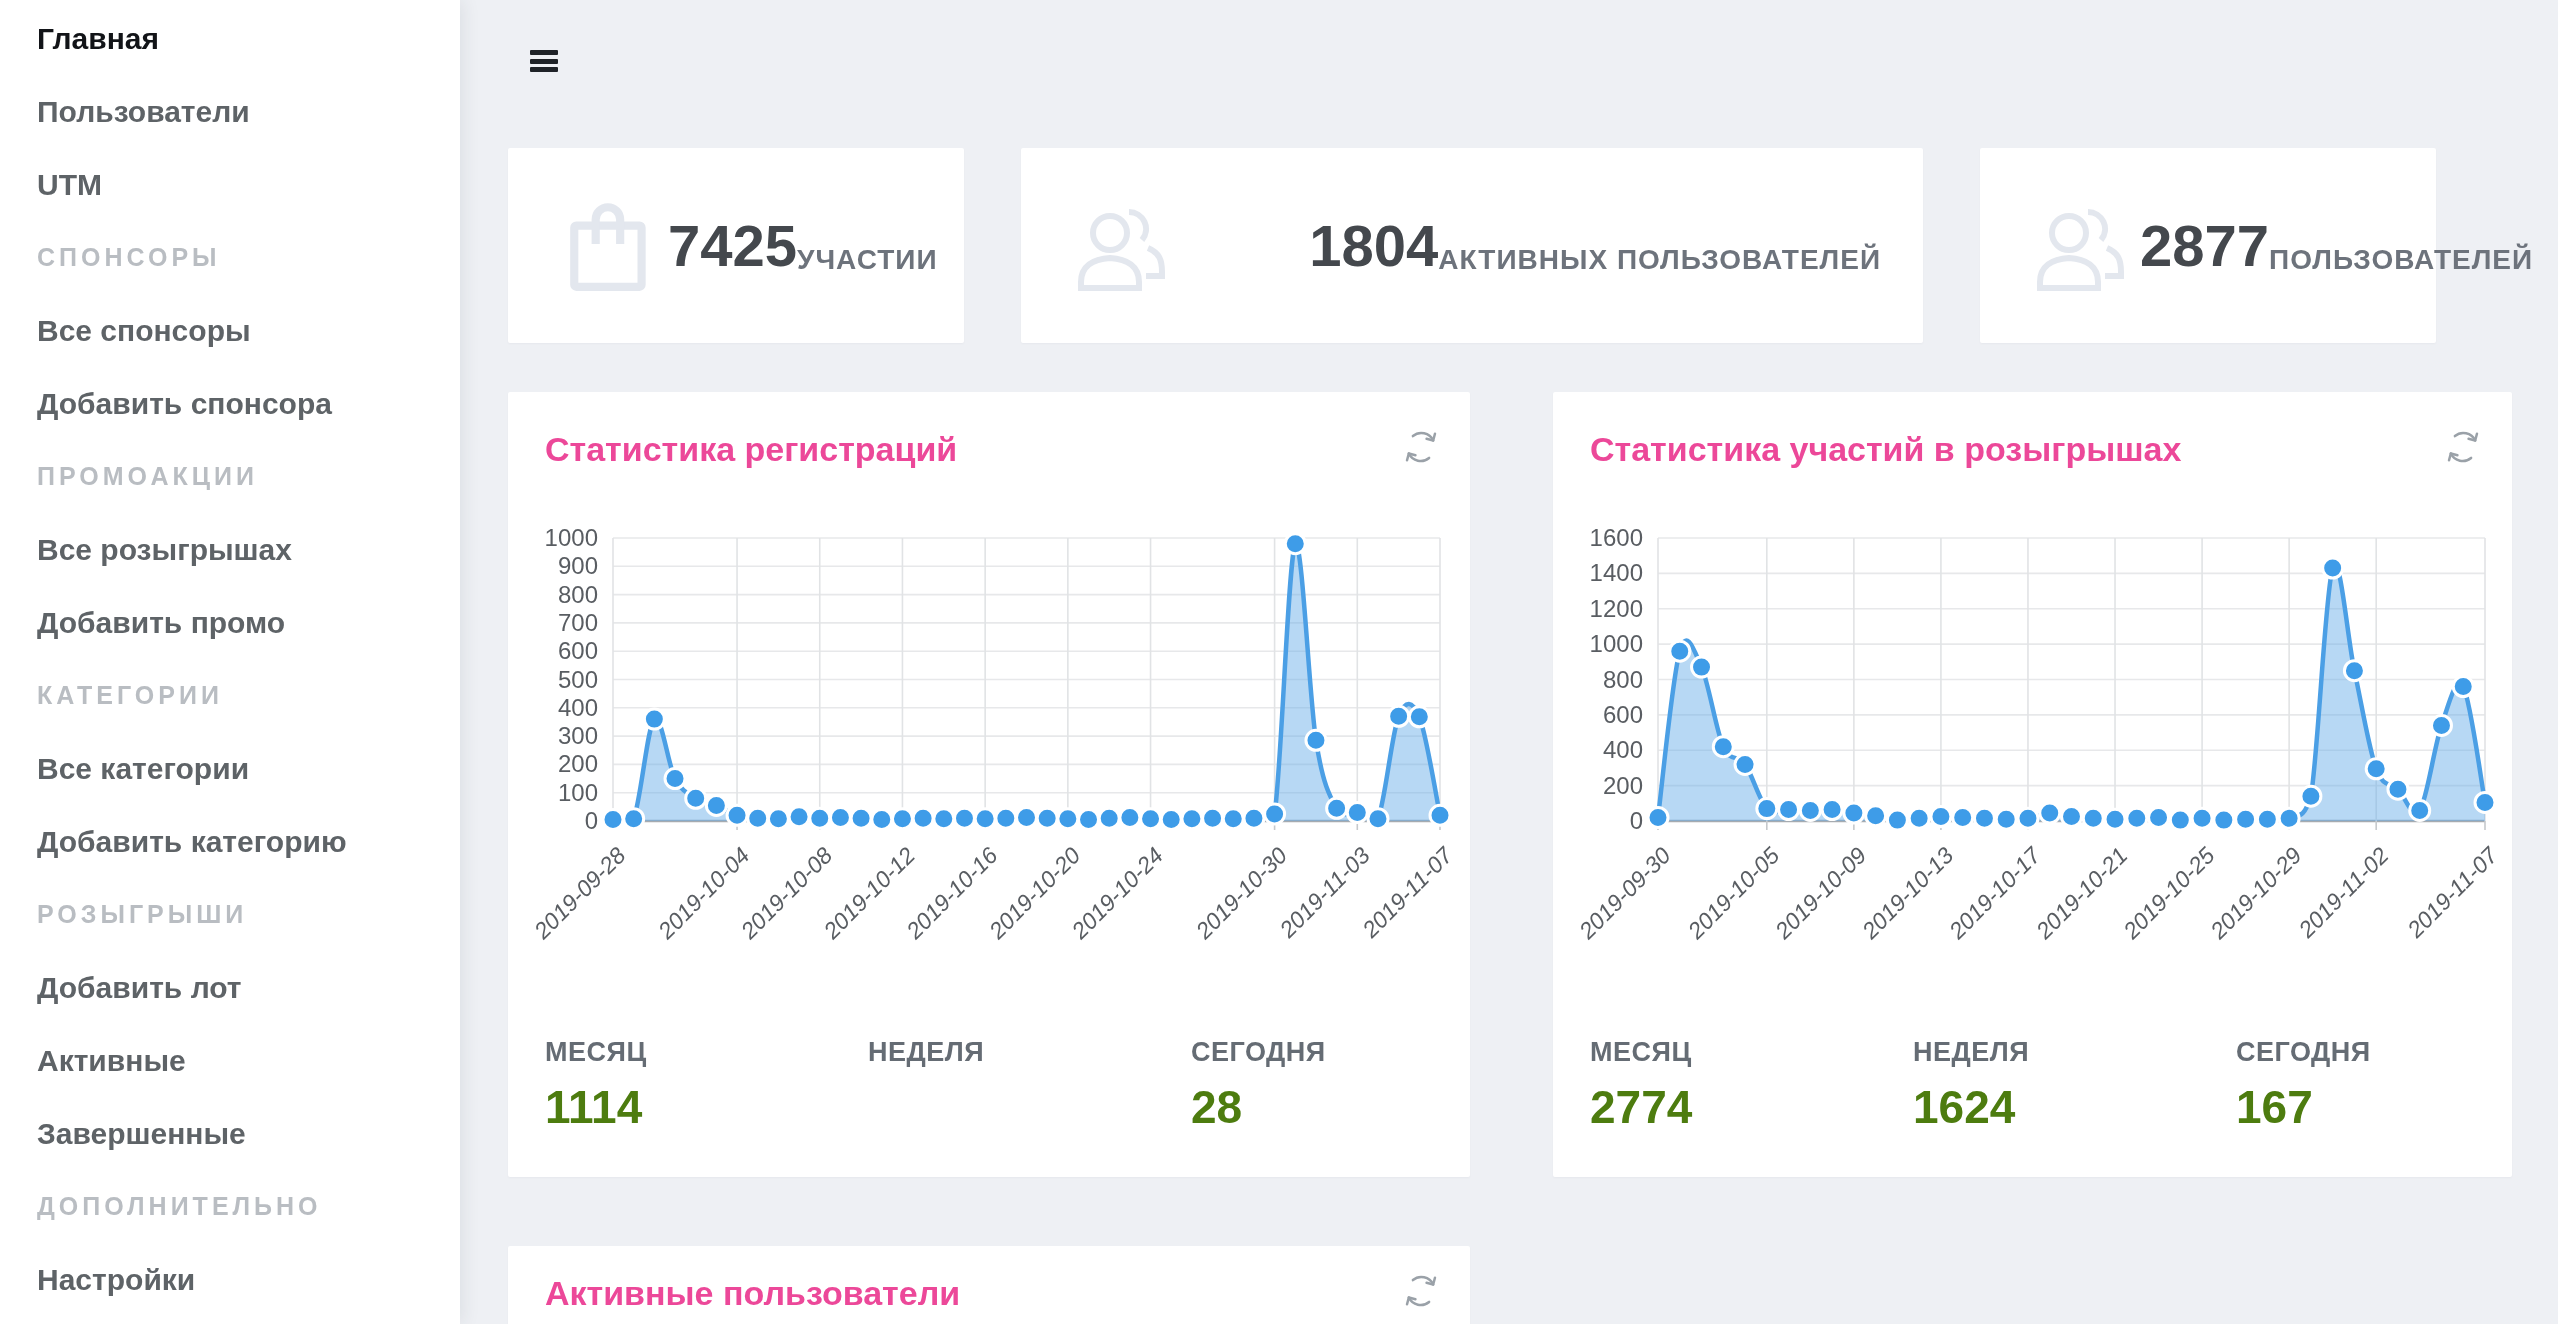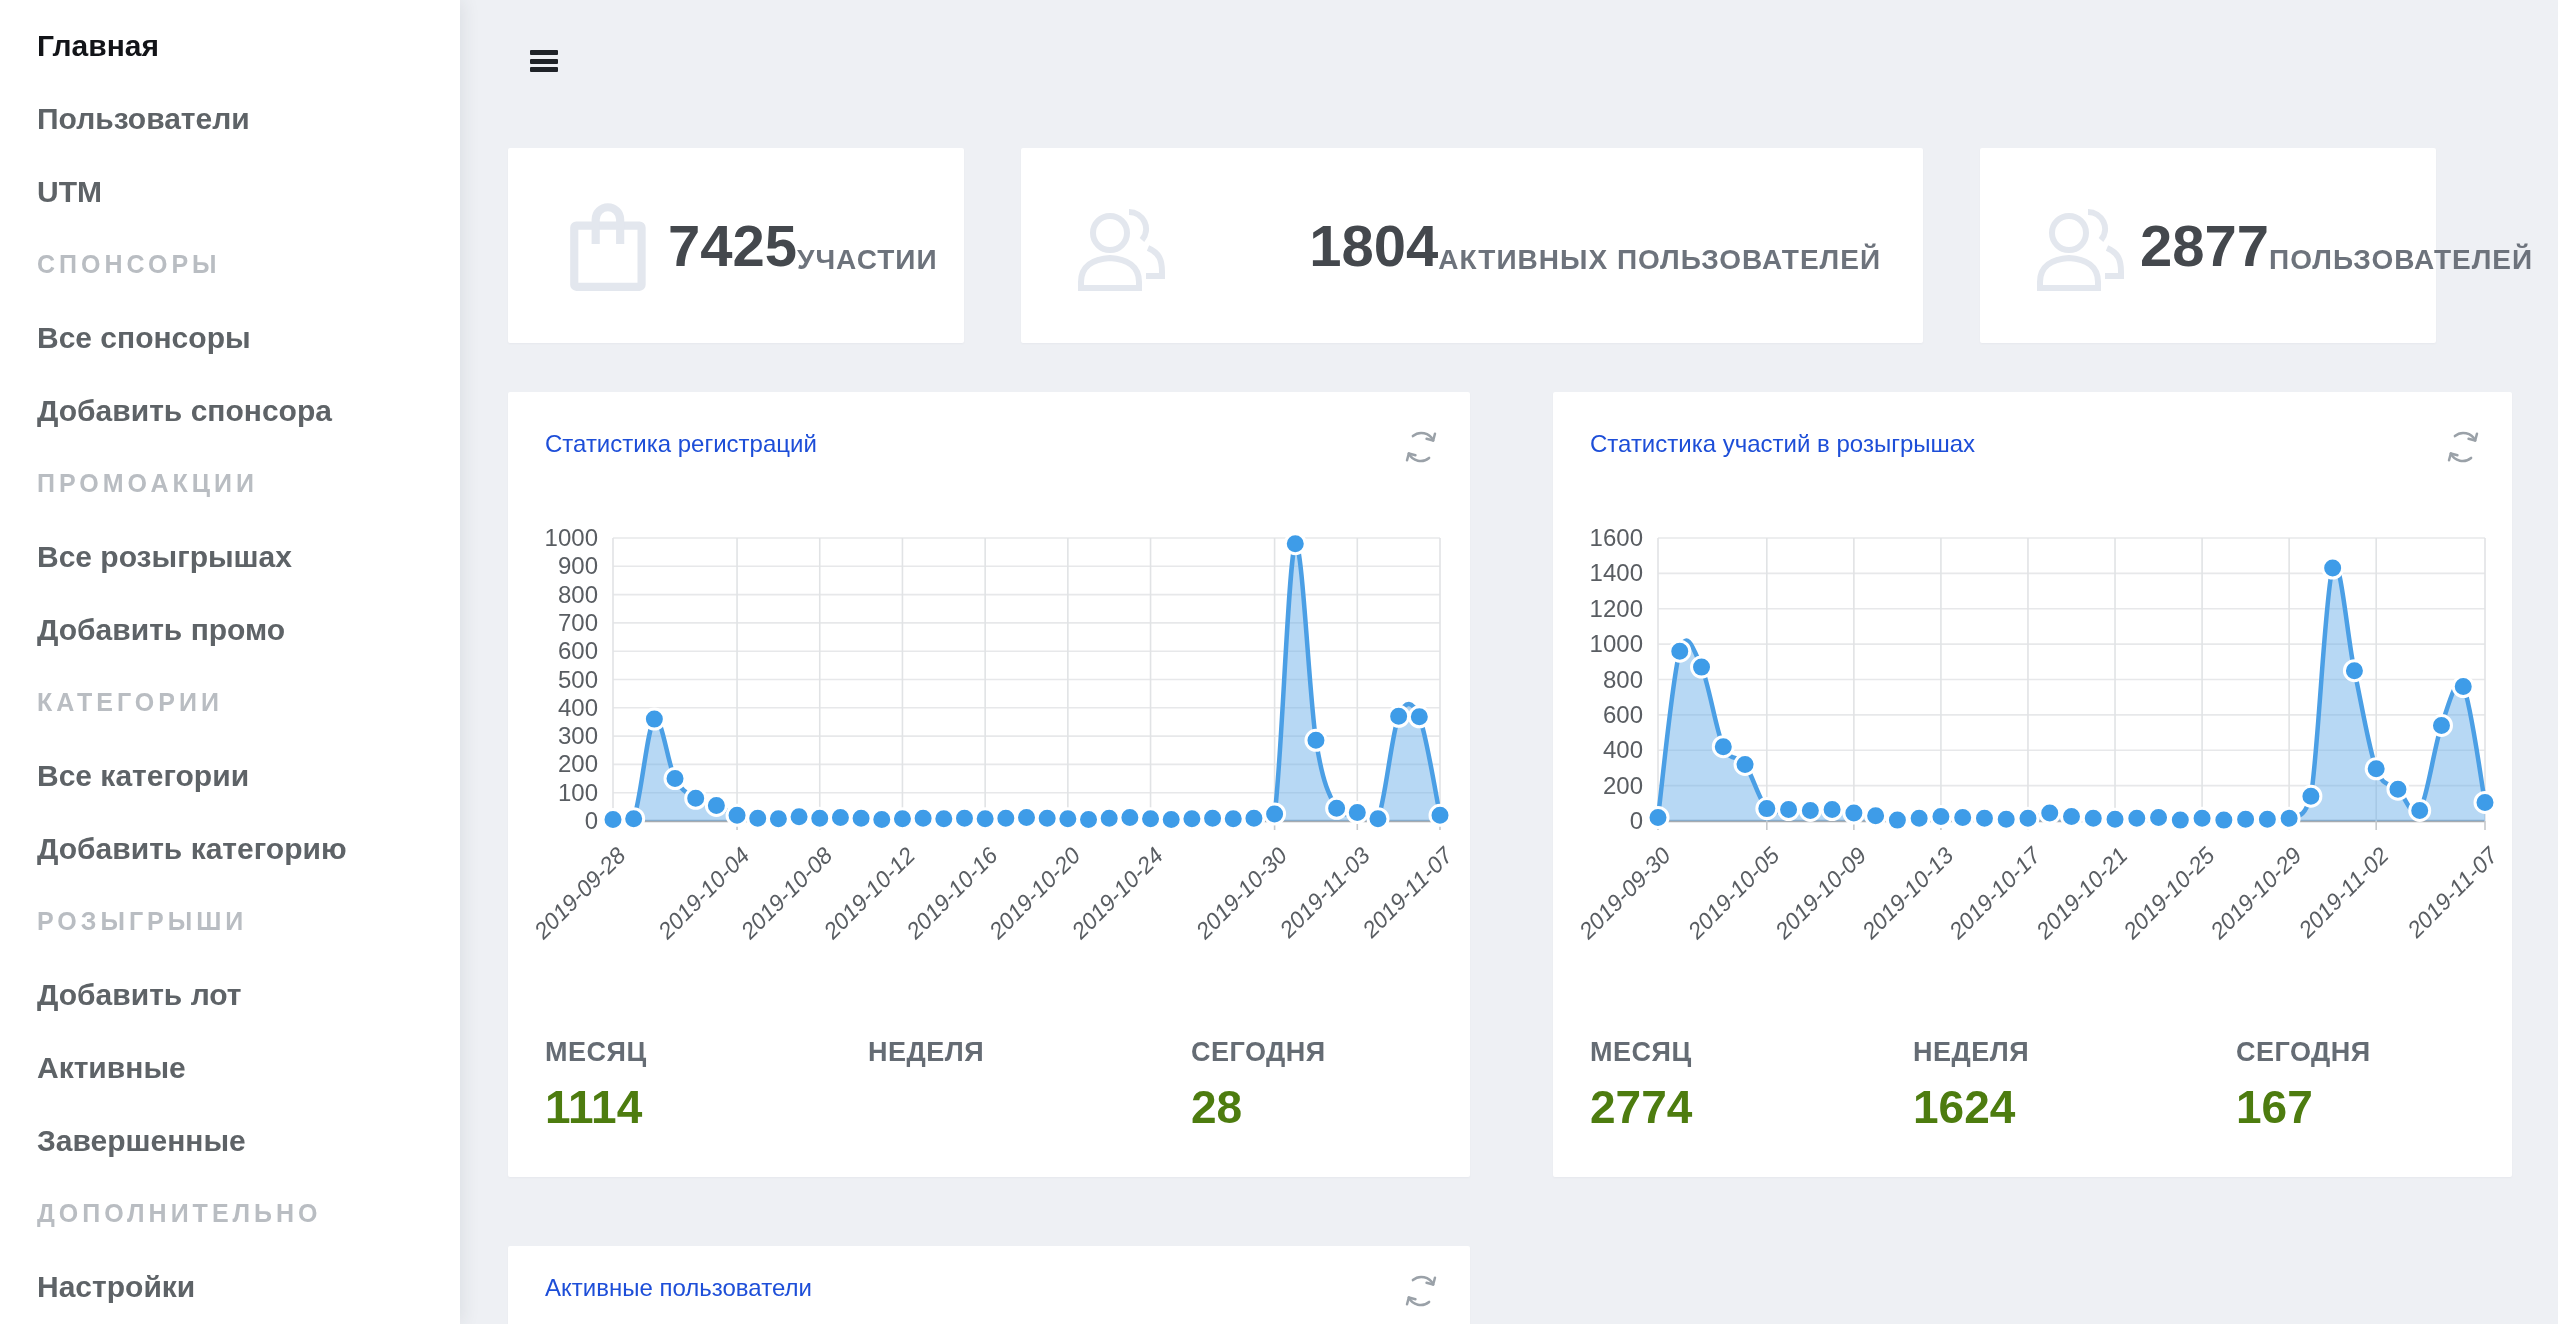--- a/index.html
+++ b/index.html
@@ -8,21 +8,21 @@
     background:#eef0f4;
     font-family:"Liberation Sans",sans-serif;
     position:relative;
   }
   .app{display:flex;width:2558px;height:1324px}
 
   
   .sidebar{
     flex:0 0 460px;width:460px;height:1324px;background:#ffffff;
     box-shadow:4px 0 16px rgba(40,50,70,.08);
-    position:relative;z-index:5;padding-top:9px;box-sizing:border-box;
+    position:relative;z-index:5;padding-top:2px;box-sizing:border-box;
   }
   .side-item{
     height:73px;display:flex;align-items:center;padding-left:37px;
     font-size:30px;font-weight:600;color:#5e6367;cursor:pointer;white-space:nowrap;
   }
   .side-item.active{color:#121418;font-weight:700}
   .side-header{
     height:73px;display:flex;align-items:center;padding-left:37px;
     font-size:25px;font-weight:700;color:#b9bdc2;letter-spacing:4px;white-space:nowrap;
   }
@@ -51,21 +51,21 @@
   .stat-value{font-size:58px;line-height:60px;font-weight:700;color:#44484d}
   .stat-label{font-size:28px;font-weight:600;color:#6d737c;letter-spacing:1px;margin-top:16px;text-align:right;white-space:nowrap}
 
   .charts-row{position:absolute;left:48px;top:392px;display:flex;gap:83px}
   .chart-card{
     background:#fff;height:785px;border-radius:2px;position:relative;
     box-shadow:0 1px 2px rgba(40,50,70,.04);
   }
   .chart-card.c1{width:962px}
   .chart-card.c2{width:959px}
-  .chart-title{position:absolute;left:37px;top:38px;font-size:24px;color:#1d4ed8;font-weight:400;white-space:nowrap}
+  .chart-title{position:absolute;left:37px;top:38px;font-size:34px;color:#ec4899;font-weight:700;white-space:nowrap}
   .refresh-btn{
     position:absolute;right:28px;top:34px;width:42px;height:42px;
     background:none;border:none;padding:0;cursor:pointer;
   }
   .refresh-btn svg{width:100%;height:100%}
   svg.plot{position:absolute;left:20px;top:105px;overflow:visible}
   .chart-stats{position:absolute;left:37px;top:645px;display:flex}
   .cs-col{width:323px}
   .cs-label{font-size:27px;font-weight:700;color:#656c74;letter-spacing:.5px}
   .cs-value{font-size:46px;font-weight:700;color:#4d7c0f;margin-top:12px}

